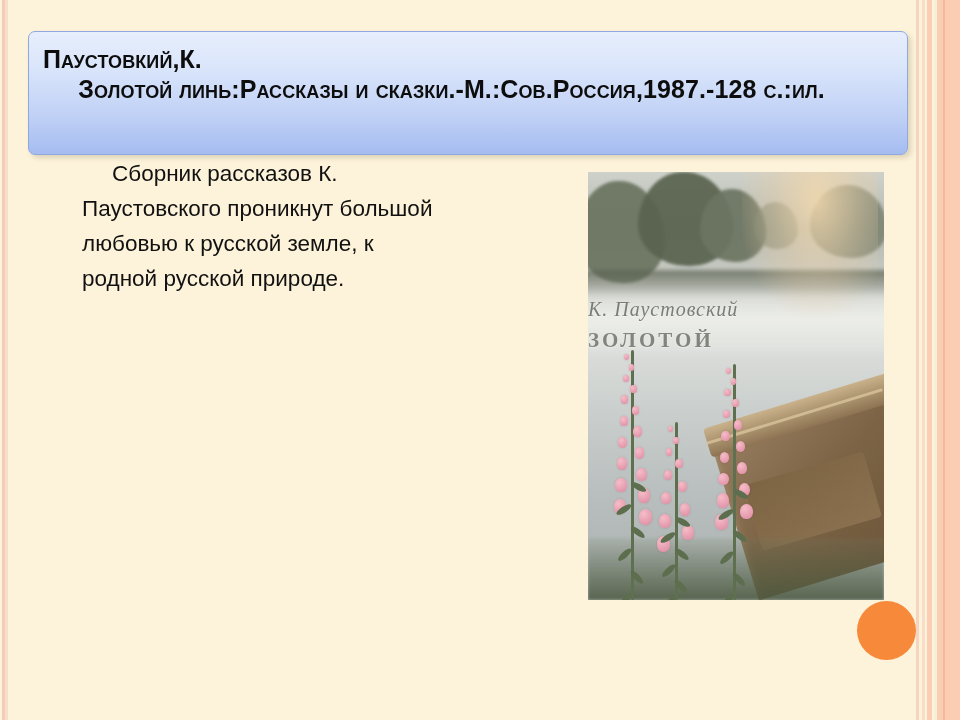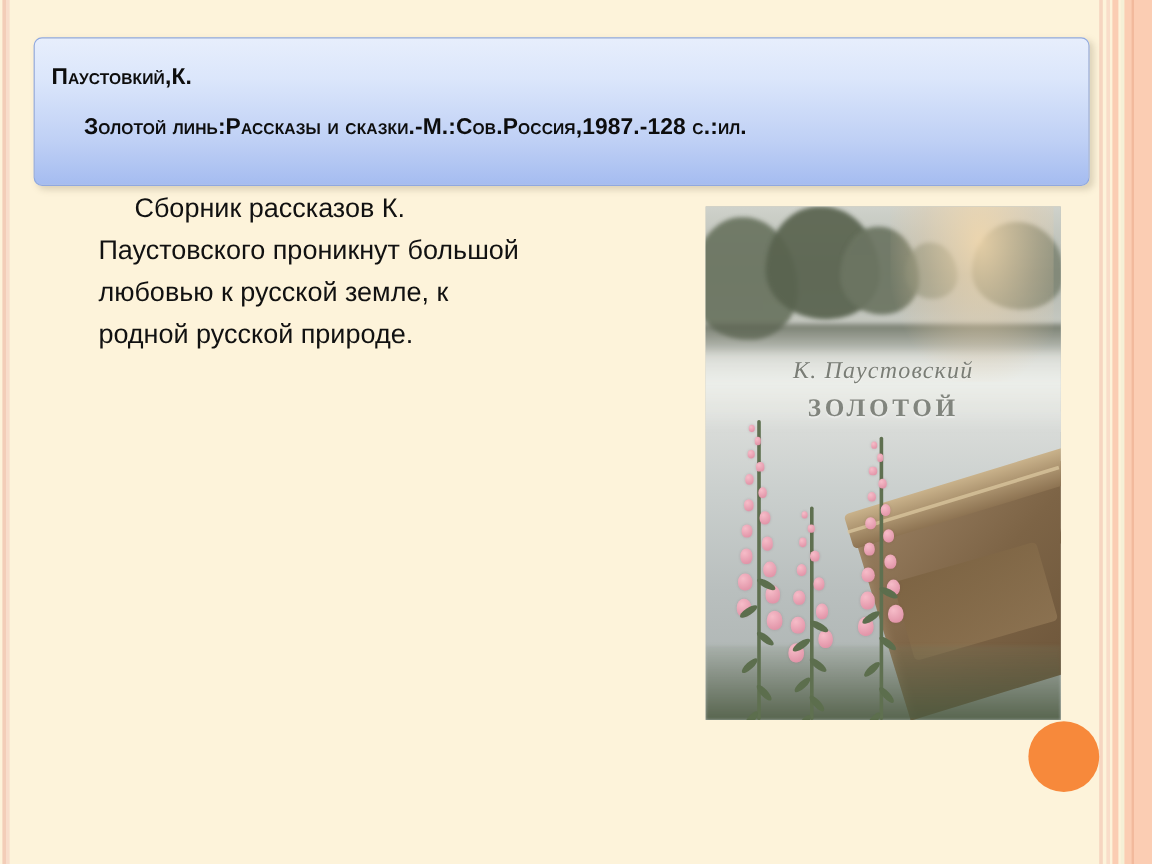--- a/index.html
+++ b/index.html
@@ -50,22 +50,22 @@
     border-radius: 7px;
     background: linear-gradient(to bottom, #e7eefc 0%, #dbe6fb 28%, #bfd0f5 70%, #a5bcf0 100%);
     box-shadow: 3px 3px 5px rgba(140,130,100,0.28);
     padding: 12px 14px 0 14px;
   }
   .title-text {
     margin: 0;
     color: #0d0d0d;
     font-family: "Liberation Sans", sans-serif;
     font-weight: bold;
-    font-size: 19px;
-    line-height: 42px;
+    font-size: 25px;
+    line-height: 30px;
     font-variant: small-caps;
     letter-spacing: 0.1px;
     white-space: pre-wrap;
   }
 
   
   .body-col {
     position: absolute;
     left: 82px;
     top: 156px;
@@ -127,21 +127,20 @@
   }
   .mist {
     position: absolute;
     left: -5%; top: 27%; width: 110%; height: 16%;
     background: linear-gradient(to bottom, rgba(234,236,232,0.0), rgba(238,240,236,0.9) 45%, rgba(226,229,225,0.2));
     filter: blur(3px);
   }
   .cover-author, .cover-title-1, .cover-title-2 {
     position: absolute;
     width: 100%;
-    text-align: center;
     color: #5c6058;
     text-shadow: 0 1px 1px rgba(255,255,255,0.55);
     pointer-events: none;
     white-space: nowrap;
   }
   .cover-author {
     top: 29.5%;
     font-family: "Liberation Serif", serif;
     font-style: italic;
     font-size: 20px;

